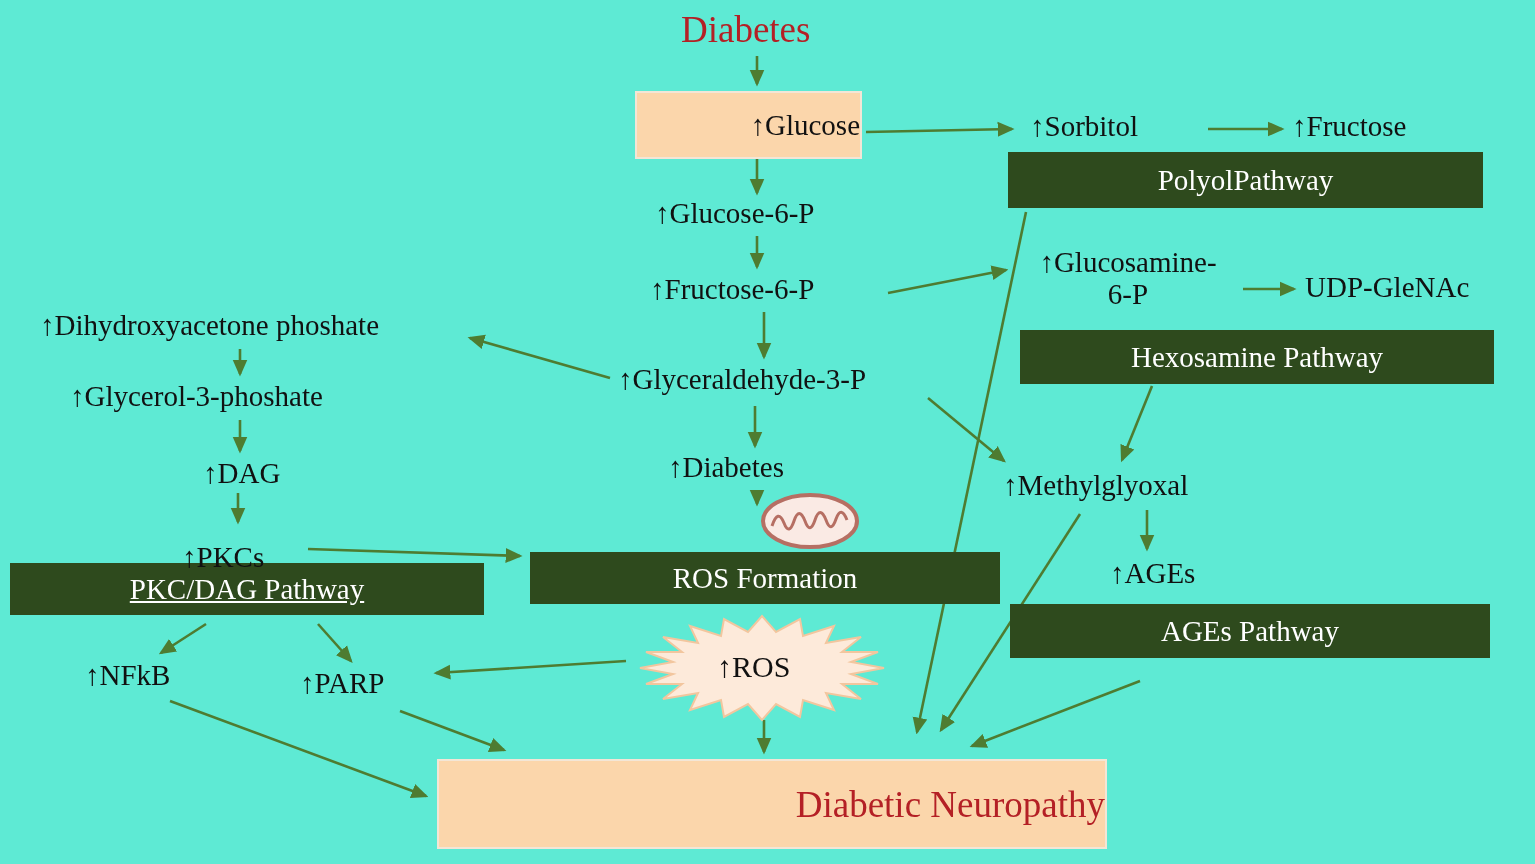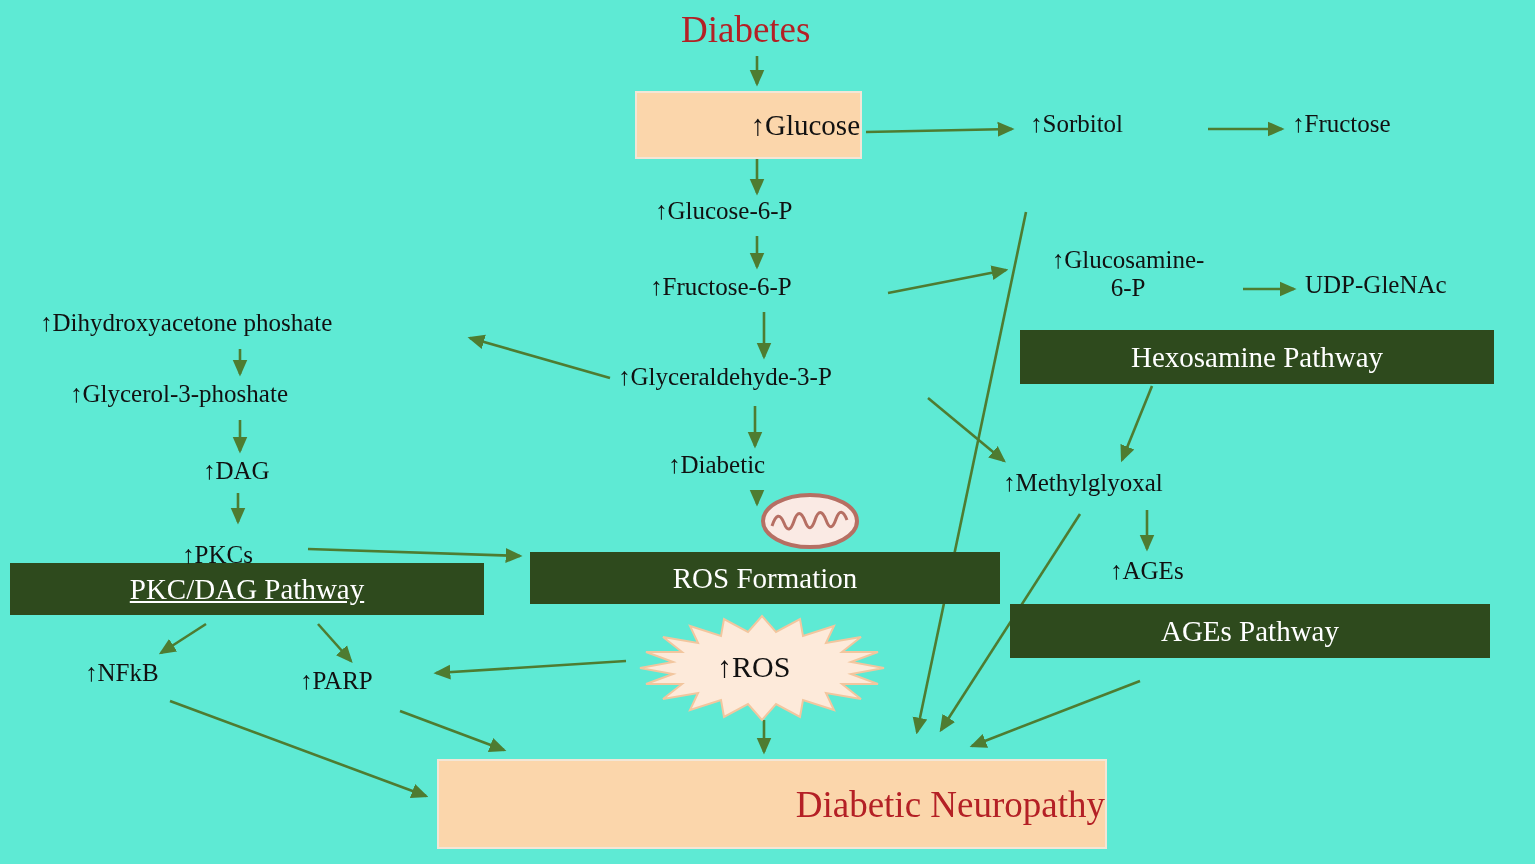--- a/index.html
+++ b/index.html
@@ -6,21 +6,21 @@
   #stage{
     position:relative;
     width:1535px;height:864px;
     background:#5eead4;
     font-family:"Liberation Serif", serif;
     overflow:hidden;
   }
   .overlay{position:absolute;left:0;top:0;z-index:1;pointer-events:none;}
   .label{
     position:absolute;z-index:2;
-    font-size:25px;color:#111111;white-space:nowrap;line-height:1.12;
+    font-size:29px;color:#111111;white-space:nowrap;line-height:1.12;
   }
   .label.center{text-align:center;white-space:normal;}
   .banner{
     position:absolute;z-index:2;
     background:#2e4a1d;color:#ffffff;
     display:flex;align-items:center;justify-content:center;
     font-size:29px;
   }
   .obox{
     position:absolute;z-index:2;
@@ -90,20 +90,21 @@
   <div class="title-red" style="left:681px;top:8px;">Diabetes</div>
 
   <div class="obox" style="left:635px;top:91px;width:223px;height:64px;">
     <span class="inner">↑Glucose</span>
   </div>
 
   <div class="obox" style="left:437px;top:759px;width:666px;height:86px;">
     <span class="neuro-text">Diabetic Neuropathy</span>
   </div>
 
+  <div class="banner" style="left:1008px;top:152px;width:475px;height:56px;">PolyolPathway</div>
   <div class="banner" style="left:1020px;top:330px;width:474px;height:54px;">Hexosamine Pathway</div>
   <div class="banner" style="left:10px;top:563px;width:474px;height:52px;text-decoration:underline;">PKC/DAG Pathway</div>
   <div class="banner" style="left:1010px;top:604px;width:480px;height:54px;">AGEs Pathway</div>
   <div class="banner" style="left:530px;top:552px;width:470px;height:52px;">ROS Formation</div>
 
   <div class="label" style="left:1030px;top:110px;">↑Sorbitol</div>
   <div class="label" style="left:1292px;top:110px;">↑Fructose</div>
   <div class="label" style="left:655px;top:197px;">↑Glucose-6-P</div>
   <div class="label" style="left:650px;top:273px;">↑Fructose-6-P</div>
 
@@ -111,21 +112,21 @@
     <span>↑Glucosamine-</span><br>
     <span>6-P</span>
   </div>
 
   <div class="label" style="left:1305px;top:271px;">UDP-GleNAc</div>
   <div class="label" style="left:40px;top:309px;">↑Dihydroxyacetone phoshate</div>
   <div class="label" style="left:70px;top:380px;">↑Glycerol-3-phoshate</div>
   <div class="label" style="left:192px;top:457px;margin-left:11px;">↑DAG</div>
   <div class="label" style="left:182px;top:529px;margin-top:12px;">↑PKCs</div>
   <div class="label" style="left:618px;top:363px;">↑Glyceraldehyde-3-P</div>
-  <div class="label" style="left:668px;top:451px;">↑Diabetic</div>
+  <div class="label" style="left:668px;top:451px;">↑Diabetes</div>
   <div class="label" style="left:1003px;top:469px;">↑Methylglyoxal</div>
   <div class="label" style="left:1110px;top:557px;">↑AGEs</div>
   <div class="label" style="left:85px;top:659px;">↑NFkB</div>
   <div class="label" style="left:300px;top:667px;">↑PARP</div>
 
   <div class="ros-label" style="left:717px;top:650px;">↑ROS</div>
 
 </div>
 
 </body></html>

